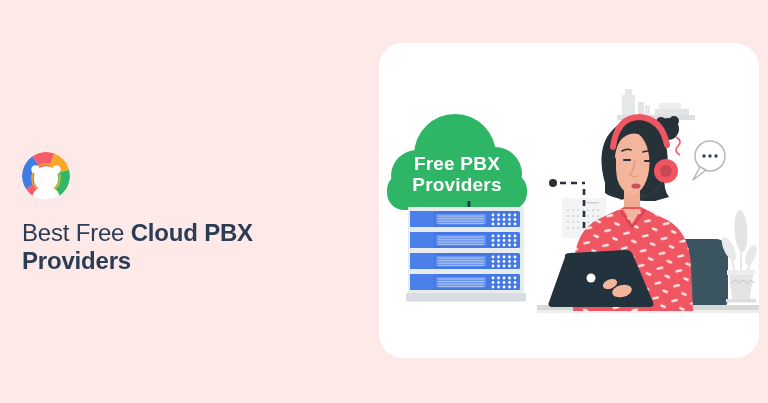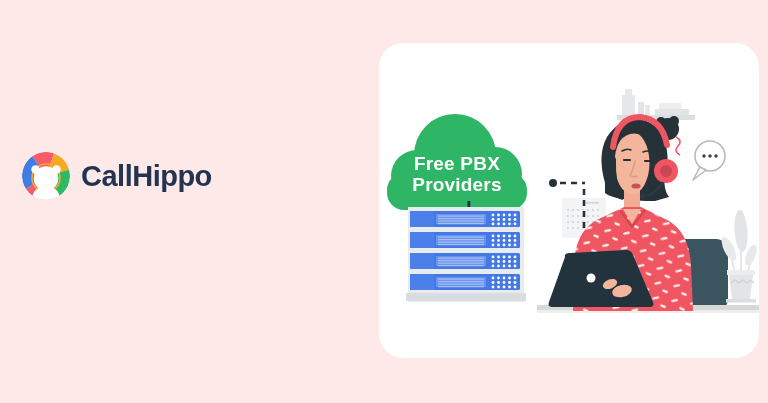--- a/index.html
+++ b/index.html
@@ -46,22 +46,22 @@
         <path d="M24 24 L47.2 17.8 A24 24 0 0 1 21.9 47.9 Z" fill="#2fb966"></path>
         <path d="M24 24 L21.9 47.9 A24 24 0 0 1 3.9 37.1 Z" fill="#f75c6d"></path>
         <path d="M24 24 L3.9 37.1 A24 24 0 0 1 10.2 4.3 Z" fill="#407de3"></path>
         <circle cx="24" cy="26" r="14" fill="none" stroke="#f9a825" stroke-width="1.6"></circle>
         <circle cx="13.5" cy="17.5" r="4.2" fill="#ffffff"></circle>
         <circle cx="34.5" cy="17.5" r="4.2" fill="#ffffff"></circle>
         <circle cx="24" cy="26.5" r="12.3" fill="#ffffff"></circle>
         <ellipse cx="24" cy="45" rx="13.5" ry="10.5" fill="#ffffff"></ellipse>
       </g>
     </svg>
-    <span class="brand-name">CallHippo</span>
   </div>
+  <h1 class="page-title"><span>Best Free </span><strong>Cloud PBX Providers</strong></h1>
 </div>
 
 <div class="illustration-card">
   <svg viewBox="0 0 380 315" aria-hidden="true">
     <defs>
       <pattern id="pdash" width="19" height="15" patternUnits="userSpaceOnUse" patternTransform="rotate(8)">
         <rect x="2" y="3" width="7" height="2.2" rx="1.1" fill="#ffffff" opacity="0.92" transform="rotate(-20 5 4)"></rect>
         <rect x="11" y="10" width="6" height="2.2" rx="1.1" fill="#ffffff" opacity="0.92" transform="rotate(16 14 11)"></rect>
       </pattern>
     </defs>

